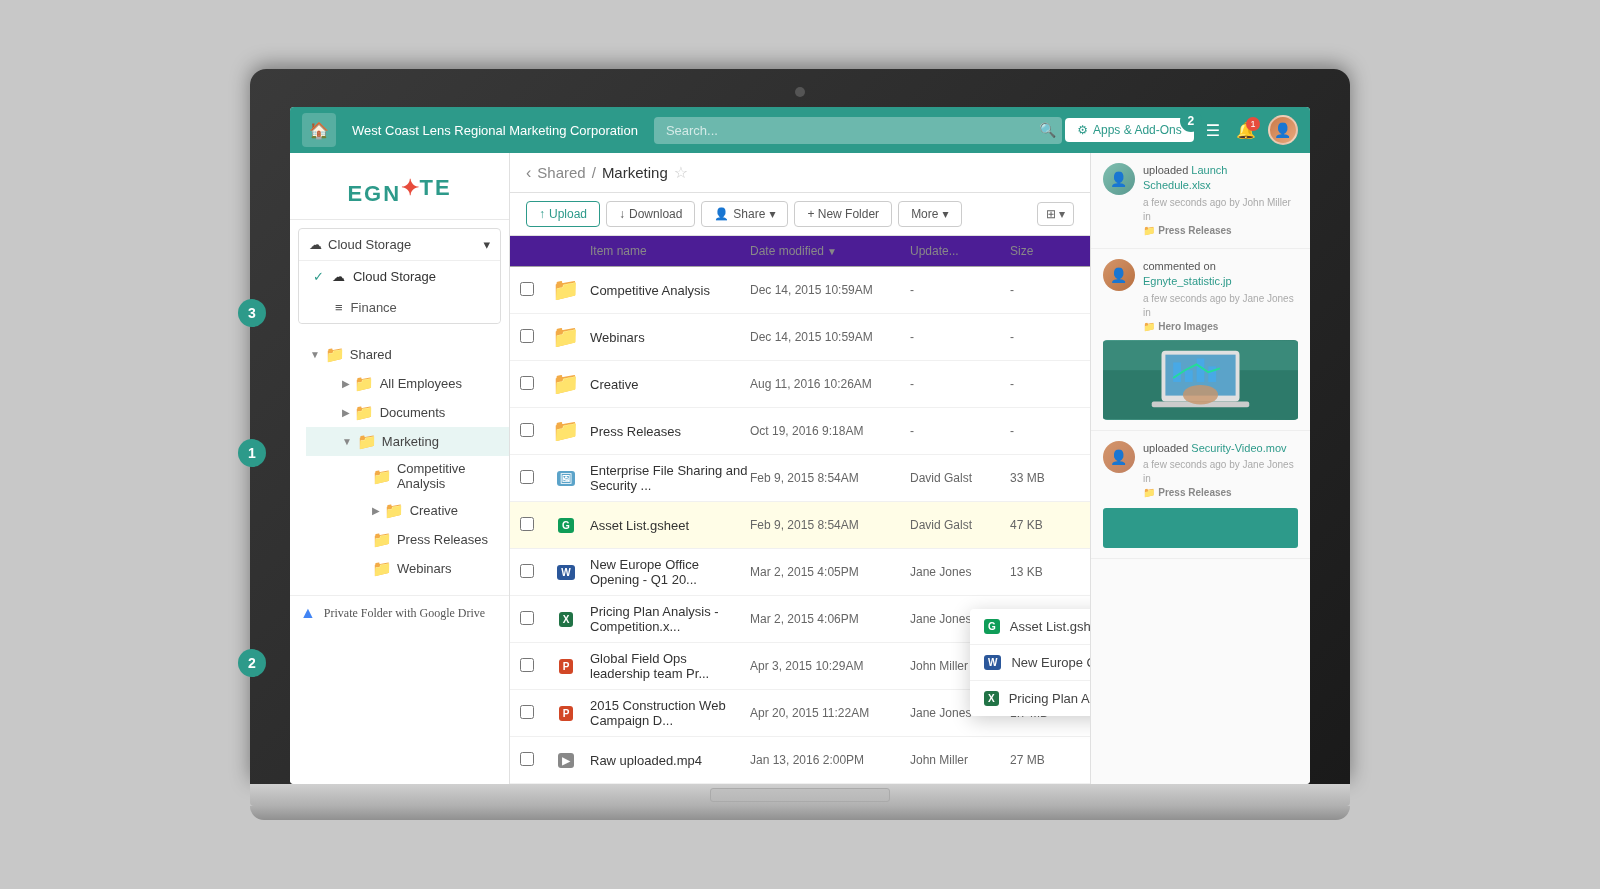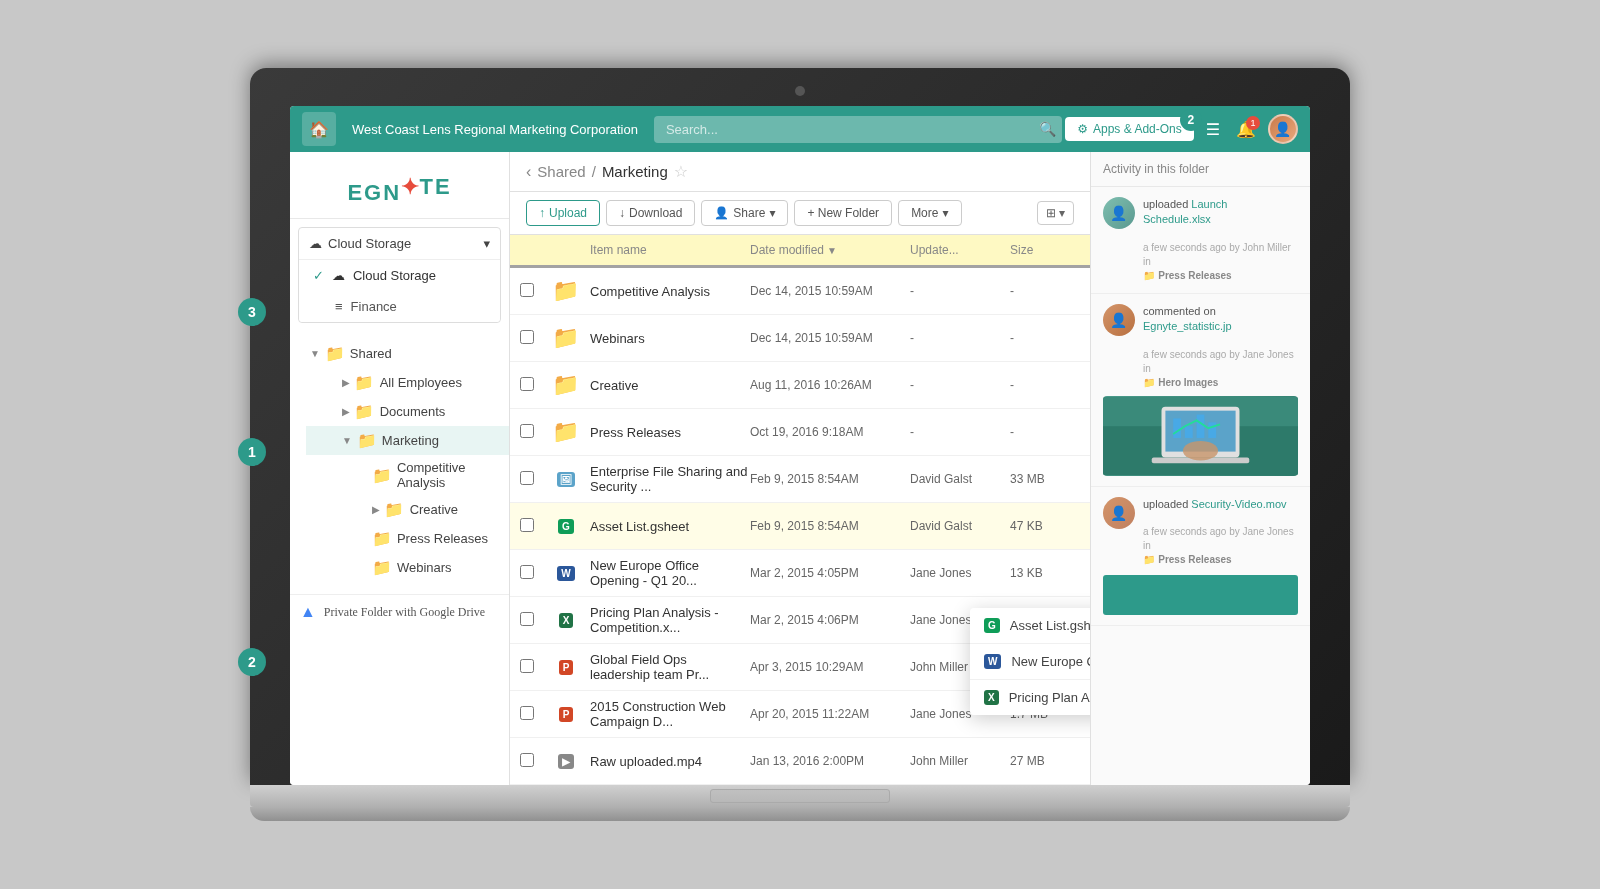--- a/index.html
+++ b/index.html
@@ -314,25 +314,25 @@
     
     .file-table {
       flex: 1;
       overflow-y: auto;
       background: #fff;
     }
     .file-table-header {
       display: grid;
       grid-template-columns: 30px 40px 1fr 160px 100px 70px;
       padding: 8px 10px;
-      border-bottom: 3px solid #a3a3a3;
+      border-bottom: 1px solid #a3a3a3;
       font-size: 12px;
       color: #888;
       font-weight: 500;
-      background: #fef9c3;
+      background: #4c1d95;
       position: sticky; top: 0;
     }
     .col-sort {
       display: flex; align-items: center; gap: 3px;
       cursor: pointer;
     }
     .sort-arrow { font-size: 10px; }
     .file-row {
       display: grid;
       grid-template-columns: 30px 40px 1fr 160px 100px 70px;
@@ -380,21 +380,21 @@
     .activity-avatar {
       width: 32px; height: 32px;
       border-radius: 50%;
       flex-shrink: 0;
     }
     .activity-row {
       display: flex; gap: 8px; align-items: flex-start;
     }
     .activity-text { flex: 1; line-height: 1.4; }
     .activity-link { color: #2d9a8a; text-decoration: none; }
-    .activity-meta { color: #aaa; font-size: 10px; margin-top: 13px; }
+    .activity-meta { color: #aaa; font-size: 10px; margin-top: 2px; }
     .activity-folder { color: #888; font-size: 10px; font-weight: bold; }
     .activity-image {
       width: 100%;
       height: 80px;
       background: linear-gradient(135deg, #4a9a8a, #2d7a6a);
       border-radius: 4px;
       margin-top: 6px;
       display: flex; align-items: center; justify-content: center;
       overflow: hidden;
       position: relative;
@@ -749,21 +749,20 @@
               </div>
               <div class="dropdown-item">
                 <span class="icon-xlsx">X</span>
                 <span>Pricing Plan Analysis - Competition.x...</span>
               </div>
             </div>
 
           </div>
 
           <div class="activity-panel">
-            <div class="activity-header">Activity in this folder</div>
 
             <div class="activity-item">
               <div class="activity-row">
                 <div class="activity-avatar av-man1" style="width:32px;height:32px;border-radius:50%;display:flex;align-items:center;justify-content:center;font-size:14px;flex-shrink:0;">👤</div>
                 <div class="activity-text">
                   <span>uploaded </span>
                   <a class="activity-link">Launch Schedule.xlsx</a>
                   <div class="activity-meta">a few seconds ago by John Miller in</div>
                   <div class="activity-folder">📁 Press Releases</div>
                 </div>

